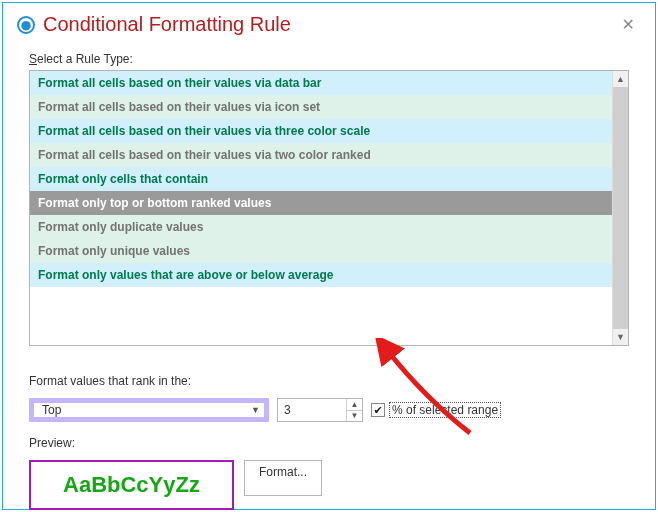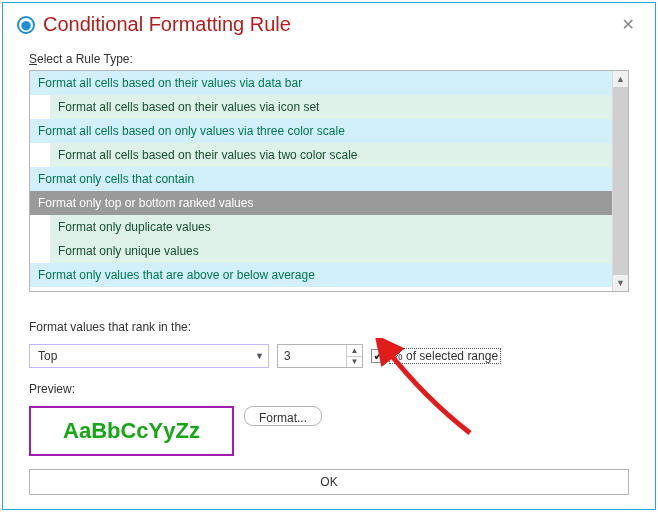--- a/index.html
+++ b/index.html
@@ -38,34 +38,35 @@
     flex: 1;
     display: flex; flex-direction: column;
     font-size: 12px; color: #333;
   }
 
   .section-label { margin-bottom: 4px; }
 
   .rule-list-wrap {
     display: flex;
     border: 1px solid #b5b5b5;
-    height: 222px;
+    height: 276px;
+    font-weight: bold;
   }
   .rule-list {
     flex: 1;
     overflow: hidden;
   }
   .rule-row {
     padding: 5px 8px;
     font-size: 12px;
     cursor: pointer;
     white-space: nowrap;
   }
   .row-blue { background: #d2effc; color: #007a4d; }
-  .row-green { background: #def2e9; color: #14532d; margin-left: 20px; }
+  .row-green { background: #def2e9; color: #737373; }
   .row-selected { background: #9a9a9a; color: #ffffff; }
 
   .scrollbar {
     width: 16px; background: #f0f0f0;
     display: flex; flex-direction: column;
     border-left: 1px solid #dcdcdc;
   }
   .scroll-btn {
     height: 16px; display:flex; align-items:center; justify-content:center;
     font-size: 9px; color: #666;
@@ -73,21 +74,21 @@
   .scroll-thumb {
     flex: 1; background: #cfcfcf; margin: 0;
   }
 
   .rank-row {
     display: flex; gap: 8px; align-items:center;
     margin-top: 6px;
   }
   .dropdown {
     display: flex; align-items:center; justify-content:space-between;
-    border: 1px solid #c4b5fd;
+    border: 5px solid #c4b5fd;
     height: 24px; width: 240px;
     padding: 0 4px 0 8px;
     background: #fff;
     cursor: pointer;
   }
   .dd-caret { font-size: 9px; color:#555; }
 
   .spinner {
     display:flex; align-items:stretch;
     border:1px solid #b5b5b5;
@@ -117,21 +118,21 @@
     border:2px solid #a21caf;
     display:flex; align-items:center; justify-content:center;
     color:#16a616; font-weight:700; font-size:22px;
     background:#fff;
   }
   .btn {
     border:1px solid #b5b5b5; background:#fff;
     padding: 4px 14px; font-size:12px;
     cursor:pointer; min-width:70px; text-align:center;
   }
-  .format-btn { height:20px;border-radius:9px; }
+  .format-btn { height:36px; }
 
   .footer {
     margin-top:auto;
     display:flex; gap:10px; 
     padding-top:10px;
     flex-direction:column;
   }
   .footer .btn { min-width:84px; padding:5px 0;}
 
   
@@ -154,22 +155,22 @@
   <div class="body">
 
     <div class="section-label">
       <span style="text-decoration:underline">S</span><span></span>elect a Rule Type:
     </div>
 
     <div class="rule-list-wrap">
       <div class="rule-list" id="rule-list">
           <div class="rule-row row-blue">Format all cells based on their values via data bar</div>
           <div class="rule-row row-green">Format all cells based on their values via icon set</div>
-          <div class="rule-row row-blue">Format all cells based on only values via three color scale</div>
-          <div class="rule-row row-green">Format all cells based on their values via two color scale</div>
+          <div class="rule-row row-blue">Format all cells based on their values via three color scale</div>
+          <div class="rule-row row-green">Format all cells based on their values via two color ranked</div>
           <div class="rule-row row-blue">Format only cells that contain</div>
           <div class="rule-row row-selected">Format only top or bottom ranked values</div>
           <div class="rule-row row-green">Format only duplicate values</div>
           <div class="rule-row row-green">Format only unique values</div>
           <div class="rule-row row-blue">Format only values that are above or below average</div>
         </div>
       <div class="scrollbar">
         <div class="scroll-btn">▲</div>
         <div class="scroll-thumb"></div>
         <div class="scroll-btn">▼</div>

